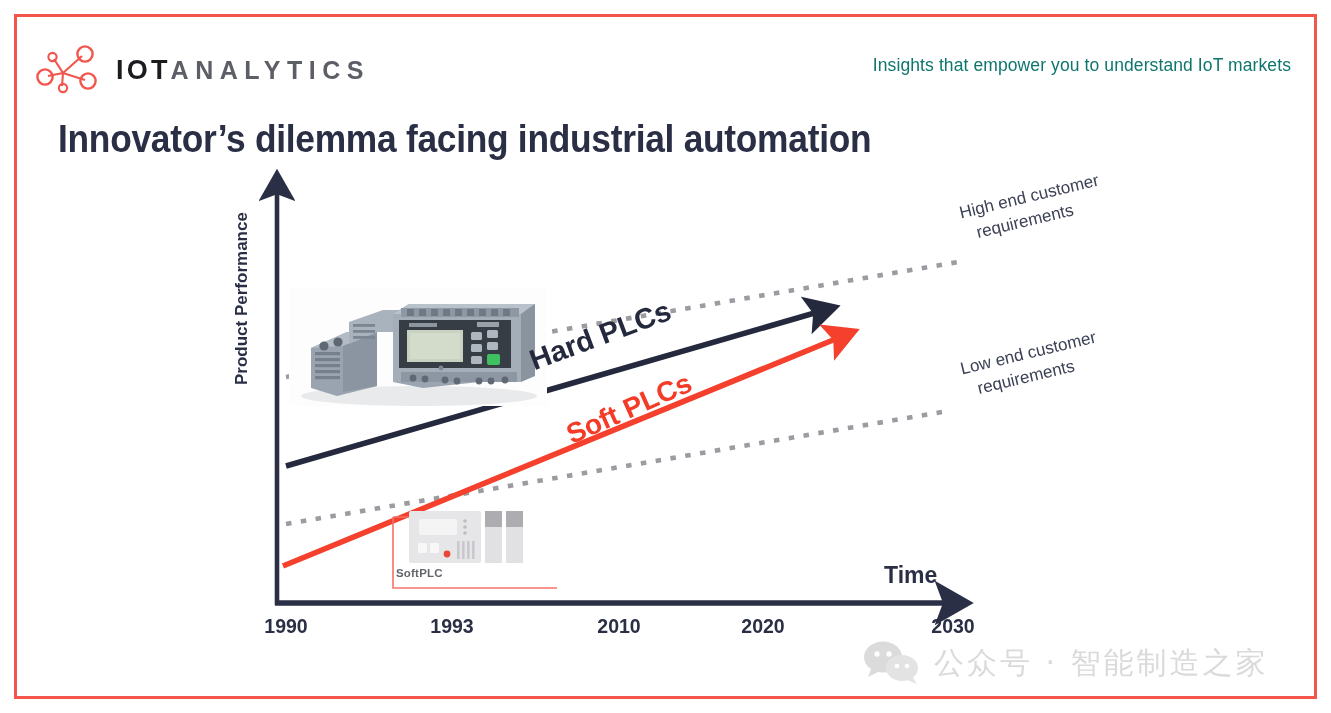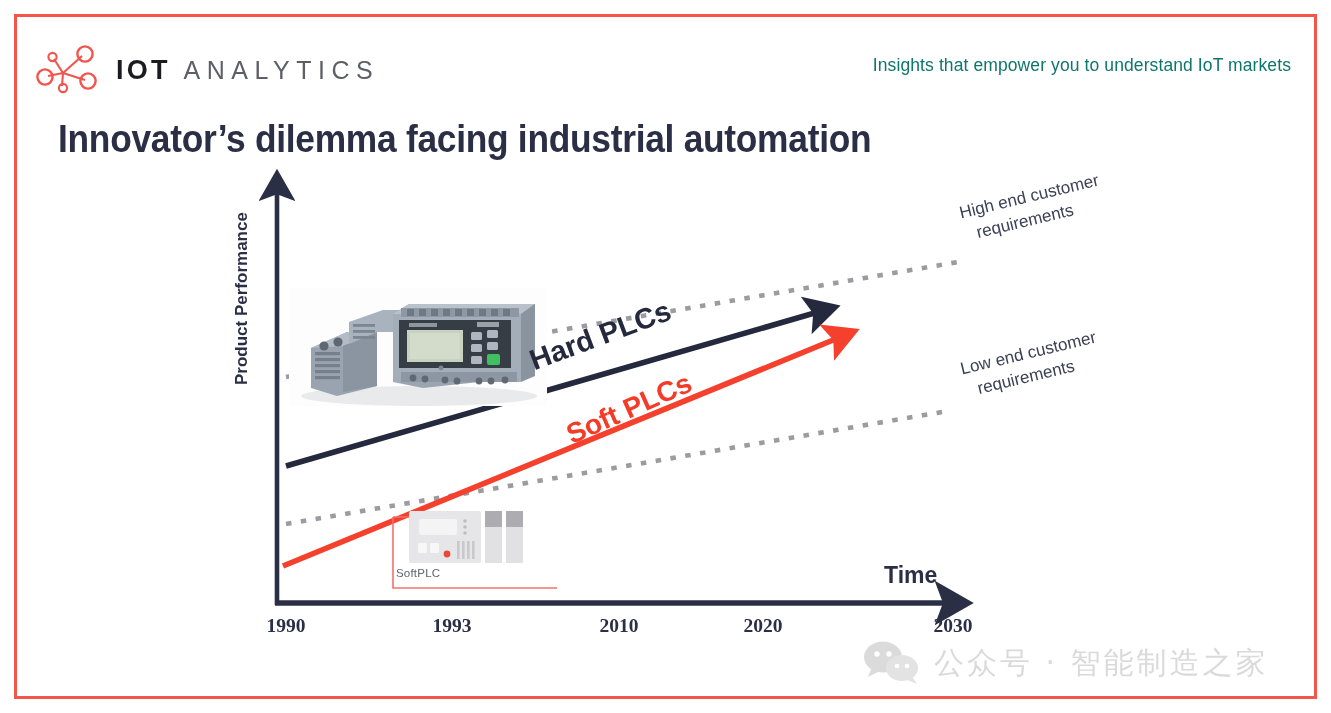--- a/index.html
+++ b/index.html
@@ -49,23 +49,22 @@
     height: 30px;
   }
   .logo-iot {
     font-size: 27px;
     font-weight: 700;
     letter-spacing: 3.2px;
     color: #1c1c20;
     font-family: "Liberation Sans", sans-serif;
   }
   .logo-analytics {
-    margin-left: 13px;
     font-size: 25px;
-    font-weight: 400;
+    font-weight: 700;
     letter-spacing: 6.5px;
     color: #5d5f66;
     font-family: "Liberation Sans", sans-serif;
   }
   .tagline {
     position: absolute;
     right: 40px;
     top: 55px;
     font-size: 17.5px;
     color: #0f766e;
@@ -116,21 +115,20 @@
     font-weight: 700;
     color: #2b2f45;
   }
   .tick {
     position: absolute;
     top: 615px;
     font-size: 19.5px;
     font-weight: 700;
     color: #2b2f45;
     transform: translateX(-50%);
-    font-family: Liberation Serif, serif;
   }
   .series-label {
     position: absolute;
     font-weight: 700;
     white-space: nowrap;
     transform-origin: left center;
   }
   .label-hard {
     left: 531px;
     top: 345px;
@@ -179,20 +177,21 @@
     width: 168px;
     height: 88px;
   }
   .softplc-caption {
     position: absolute;
     left: 396px;
     top: 567px;
     font-size: 11.5px;
     color: #63656b;
     letter-spacing: 0.2px;
+    font-weight: bold;
   }
 
   
   .source {
     position: absolute;
     left: 64px;
     top: 660px;
     font-size: 16px;
     color: #3c4156;
     white-space: nowrap;

